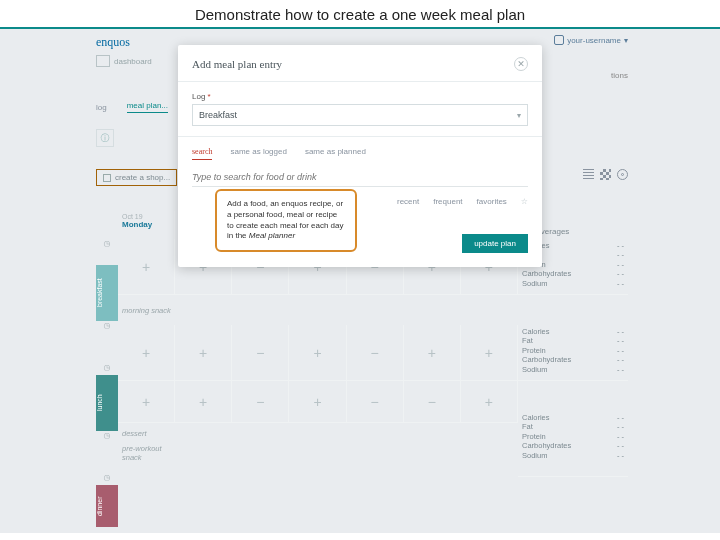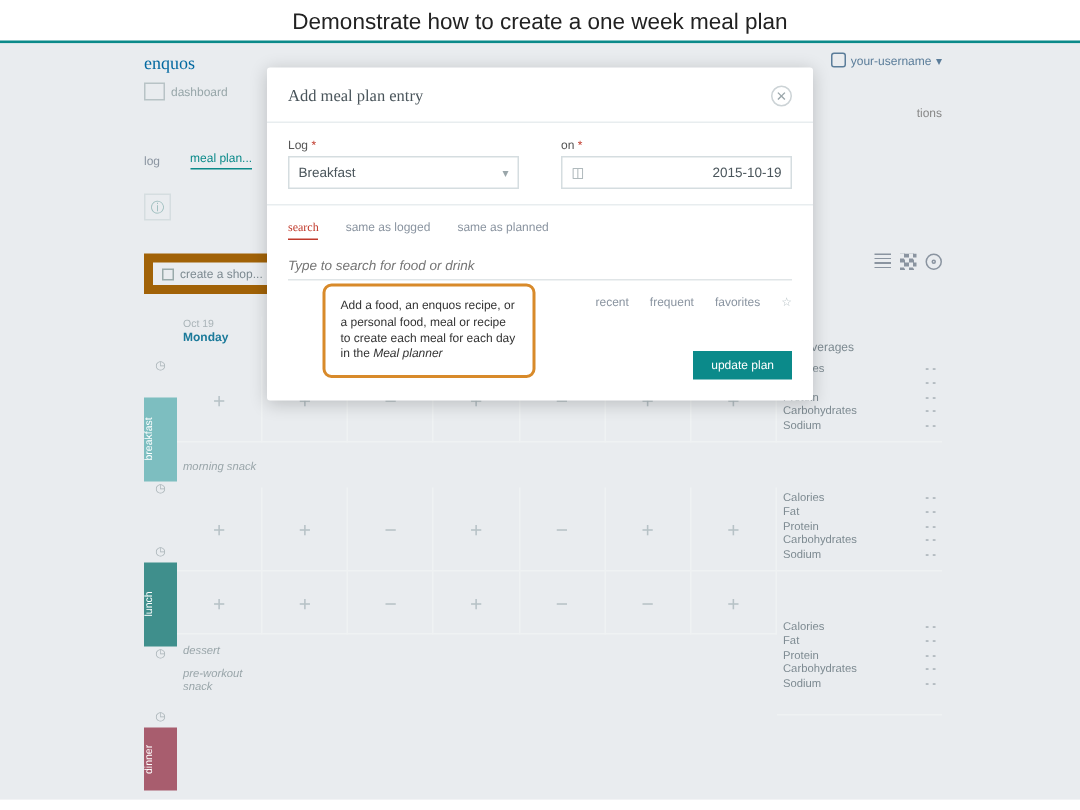--- a/index.html
+++ b/index.html
@@ -13,21 +13,21 @@
   .user-corner { position: absolute; right: 92px; top: 6px; font-size: 8px; color: #5b7d9a; display:flex; align-items:center; gap:3px;}
   .user-corner .av { width:10px; height:10px; border:1px solid #5b7d9a; border-radius:2px; display:inline-block;}
   .dash-box { position: absolute; left: 96px; top: 26px; display: flex; align-items: center; gap: 4px; color: #9aa; }
   .dash-box .sq { width: 14px; height: 12px; border: 1px solid #b8c3c6; }
   .dash-box span { font-size: 8px; color: #97a6a9; }
   .tions { position: absolute; right: 92px; top: 42px; font-size: 8px; color: #888; }
 
   .tabs-row { position: absolute; left: 96px; top: 72px; display:flex; gap:20px; font-size:8px; color:#8a94a0; align-items:center;}
   .tabs-row .active { color:#0b8a8a; border-bottom:1px solid #0b8a8a; padding-bottom:2px;}
   .info-strip { position:absolute; left:96px; top:100px; width:18px; height:18px; border:1px solid #d5dde0; display:flex; align-items:center; justify-content:center; color:#9bb; font-size:9px;}
-  .shopbtn { position:absolute; left:96px; top:140px; padding:3px 6px; border:6px solid #a16207; font-size:8px; color:#7d8a91; display:flex; align-items:center; gap:4px;}
+  .shopbtn { position:absolute; left:96px; top:140px; padding:3px 6px; border:1px solid #a16207; font-size:8px; color:#7d8a91; display:flex; align-items:center; gap:4px;}
   .shopbtn .ic { width:8px; height:8px; border:1px solid #9aa; }
 
   .view-toggles { position:absolute; right:92px; top:140px; display:flex; gap:6px; align-items:center; color:#8a94a0;}
   .view-toggles .ic { width:11px; height:11px; display:inline-block; }
   .vt-list { background: repeating-linear-gradient(#8a94a0 0 1px, transparent 1px 3px);}
   .vt-grid { background: conic-gradient(#8a94a0 0 25%, transparent 0 50%, #8a94a0 0 75%, transparent 0); background-size:6px 6px;}
   .vt-target { border:1px solid #8a94a0; border-radius:50%; position:relative;}
   .vt-target::after{content:"";position:absolute;inset:3px;border:1px solid #8a94a0;border-radius:50%;}
 
   
@@ -294,27 +294,20 @@
     </div>
     <hr class="modal-divider">
     <div class="form-row">
       <div class="form-col">
         <label><span>Log</span> <span class="req">*</span></label>
         <div class="select-box">
           <span>Breakfast</span>
           <span class="chev">▾</span>
         </div>
       </div>
-      <div class="form-col">
-        <label><span>on</span> <span class="req">*</span></label>
-        <div class="date-box">
-          <span class="cal">◫</span>
-          <span>2015-10-19</span>
-        </div>
-      </div>
     </div>
     <hr class="modal-divider">
     <div class="tab-links">
       <span class="active">search</span>
       <span>same as logged</span>
       <span>same as planned</span>
     </div>
     <input class="search-input" placeholder="Type to search for food or drink" style="">
     <div class="filter-row">
       <span>recent</span>

